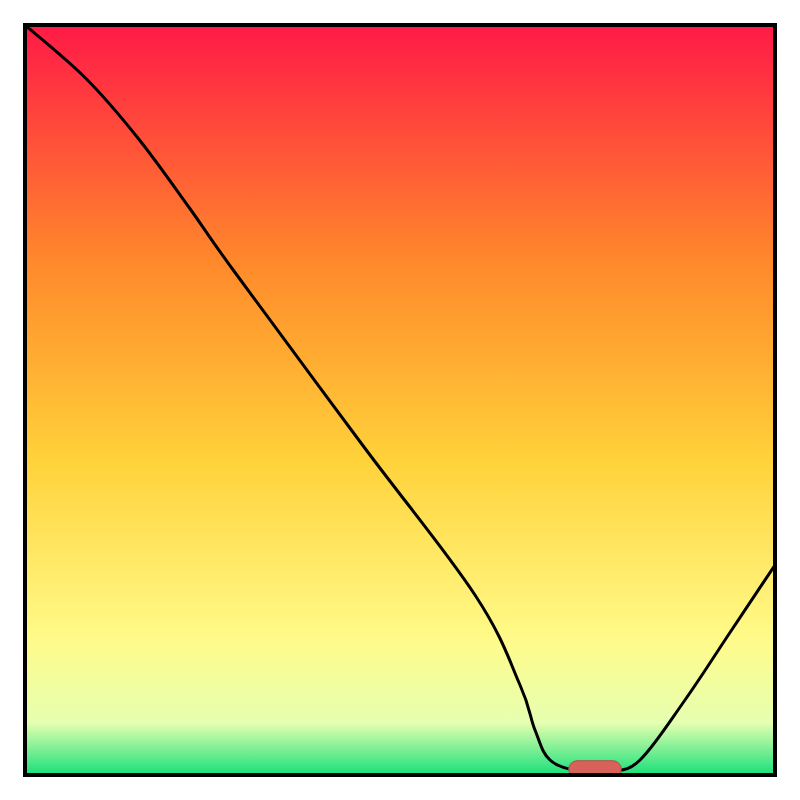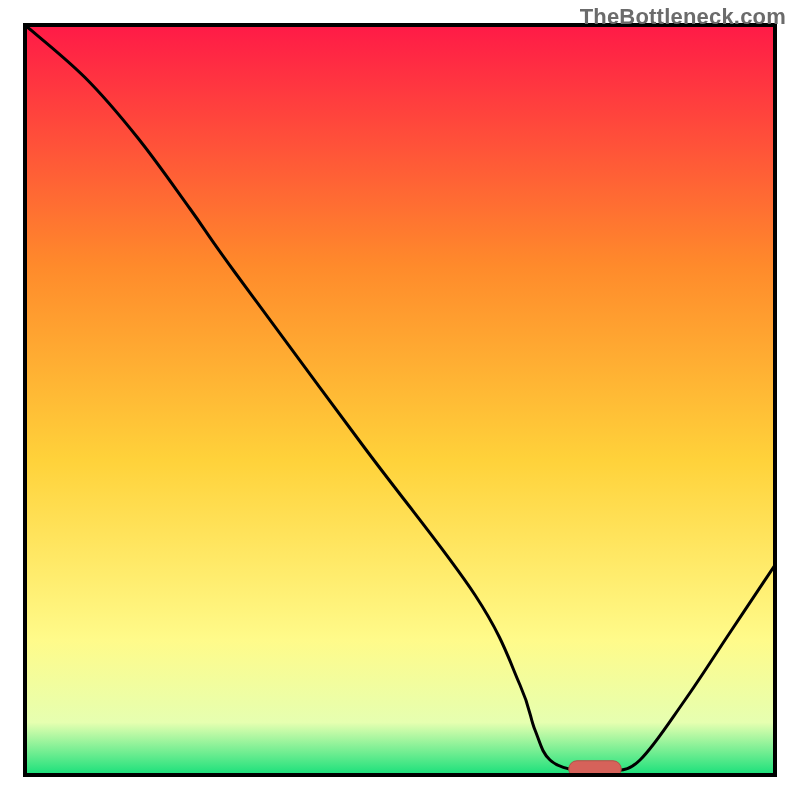--- a/index.html
+++ b/index.html
@@ -25,21 +25,20 @@
     letter-spacing: 0.2px;
   }
   svg {
     display: block;
   }
 </style>
 </head>
 <body>
 
 <div class="stage">
-  <div class="watermark">TheBottleneck.com</div>
 
   <svg id="chart-svg" width="800" height="800" viewBox="0 0 800 800">
     <defs>
       <linearGradient id="heat-grad" x1="0" y1="0" x2="0" y2="1">
         <stop id="g0" offset="0%" stop-color="#ff1a47"></stop>
         <stop id="g1" offset="32%" stop-color="#ff8a2b"></stop>
         <stop id="g2" offset="58%" stop-color="#ffd23a"></stop>
         <stop id="g3" offset="82%" stop-color="#fffb8a"></stop>
         <stop id="g4" offset="93%" stop-color="#e6ffb0"></stop>
         <stop id="g5" offset="100%" stop-color="#18e07a"></stop>

